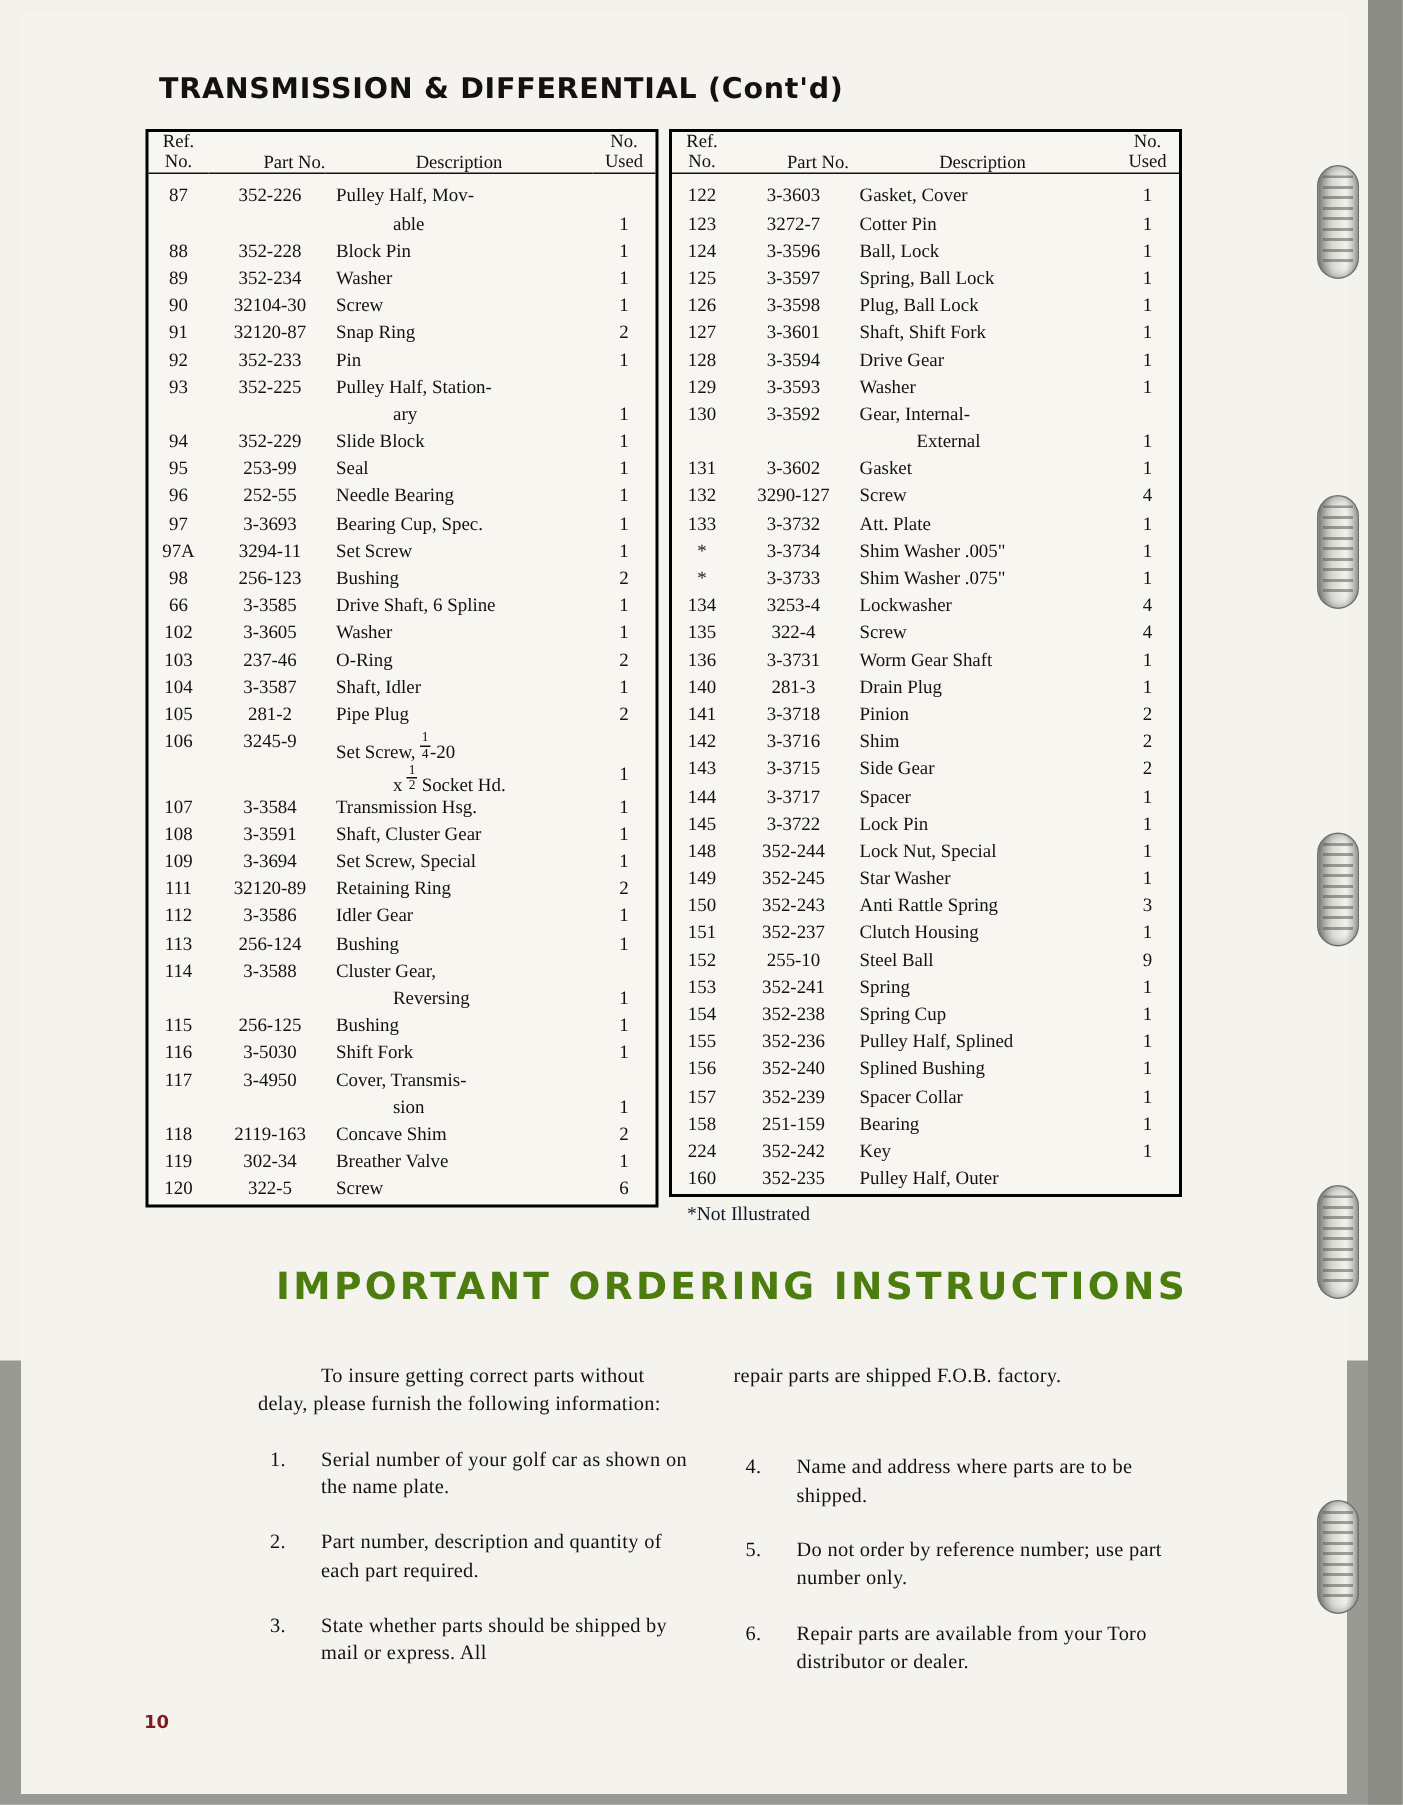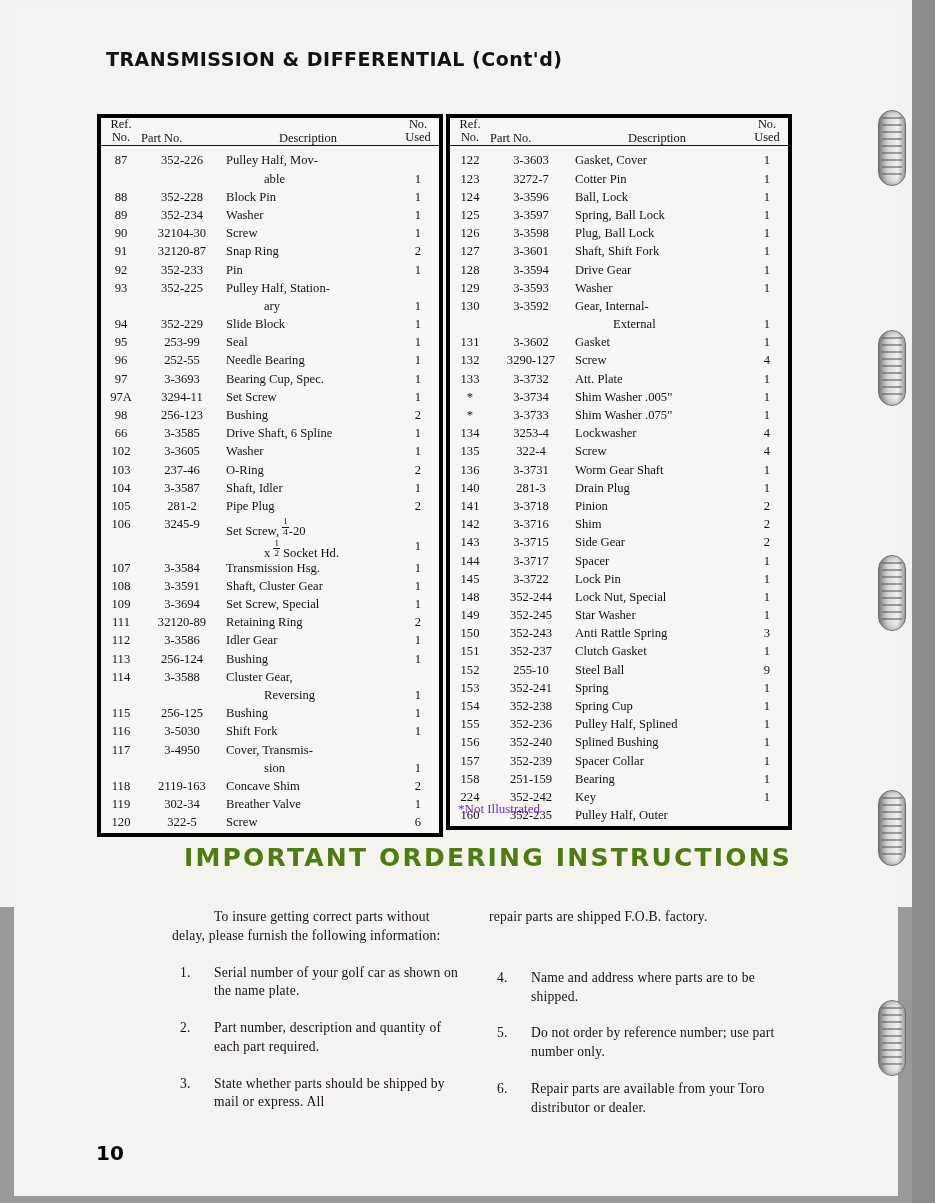--- a/index.html
+++ b/index.html
@@ -64,47 +64,46 @@
     font-family: "DejaVu Sans", sans-serif;
     font-weight: bold;
     font-size: 19px;
     letter-spacing: 0.5px;
     color: #14120f;
   }
 
   
   .parts-table {
     position: absolute;
-    border: 4px solid #000000;
+    border: 2px solid #000000;
     border-collapse: collapse;
     background: #f7f6f1;
     font-size: 12.6px;
     color: #14120f;
-    margin-top: 28px;
   }
   #table-left { left: 83px; top: 78px; width: 338px; }
   #table-right { left: 432px; top: 78px; width: 338px; }
 
   .parts-table table {
     border-collapse: collapse;
     width: 100%;
   }
   .parts-table th, .parts-table td {
     padding: 0;
     vertical-align: top;
   }
   thead th {
     border-bottom: 1.5px solid #14120f;
     font-weight: normal;
     font-size: 12.4px;
     padding: 2px 3px 3px 3px;
     line-height: 1.08;
   }
   .col-ref  { width: 40px;  text-align: center; }
-  .col-part { width: 78px;  text-align: left; }
+  .col-part { width: 78px;  text-align: right; }
   .col-desc { }
   .col-no   { width: 42px;  text-align: center; }
 
   tbody td {
     line-height: 1.16;
     height: 18.2px;
     font-size: 12.6px;
     padding: 0 2px;
   }
   td.c-ref   { text-align: center; }
@@ -117,21 +116,21 @@
   .frac i { display:block; font-style:normal; border-bottom:1px solid #14120f; padding:0 1px; line-height:1.05;}
   .frac b { display:block; font-weight:normal; padding:0 1px; line-height:1.05;}
 
   .spacer-row td { height: 7px; }
 
   .not-illustrated {
     position: absolute;
     left: 444px;
     top: 793px;
     font-size: 13px;
-    color: #6d28d9;
+    color: #0f172a;
   }
 
   
   .order-title {
     position: absolute;
     left: 98px;
     top: 835px;
     width: 680px;
     text-align: right;
     font-family: "DejaVu Sans", sans-serif;
@@ -154,22 +153,22 @@
   .item { position: relative; padding-left: 42px; line-height: 1.38; margin-top: 18px; letter-spacing: .2px;}
   .item .num { position: absolute; left: 8px; top: 0; }
   .cont { line-height: 1.38; letter-spacing:.2px;}
 
   .page-number {
     position: absolute;
     left: 82px;
     top: 1133px;
     font-family: "DejaVu Sans", sans-serif;
     font-weight: bold;
-    font-size: 20px;
-    color: #000000;
+    font-size: 12px;
+    color: #7f1d1d;
   }
 </style>
 </head>
 <body>
 
 <div class="page">
   <div class="page-inner">
 
     <div class="section-title">TRANSMISSION &amp; DIFFERENTIAL (Cont'd)</div>
 
@@ -609,21 +608,21 @@
             </tr>
             <tr>
               <td class="c-ref">150</td>
               <td class="c-part">352-243</td>
               <td class="c-desc">Anti Rattle Spring</td>
               <td class="c-no">3</td>
             </tr>
             <tr>
               <td class="c-ref">151</td>
               <td class="c-part">352-237</td>
-              <td class="c-desc">Clutch Gasket</td>
+              <td class="c-desc">Clutch Housing</td>
               <td class="c-no">1</td>
             </tr>
             <tr>
               <td class="c-ref">152</td>
               <td class="c-part">255-10</td>
               <td class="c-desc">Steel Ball</td>
               <td class="c-no">9</td>
             </tr>
             <tr>
               <td class="c-ref">153</td>

